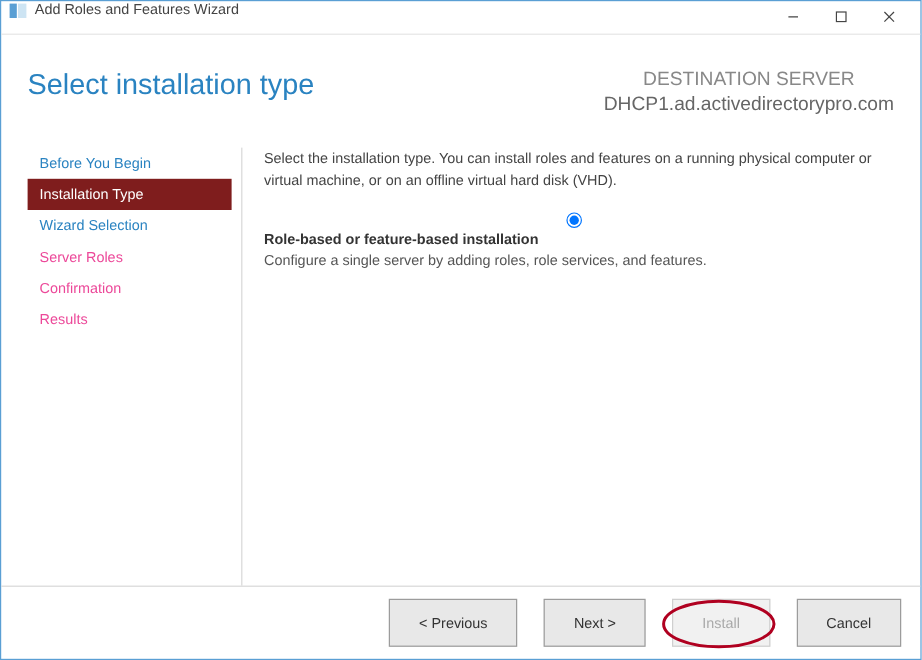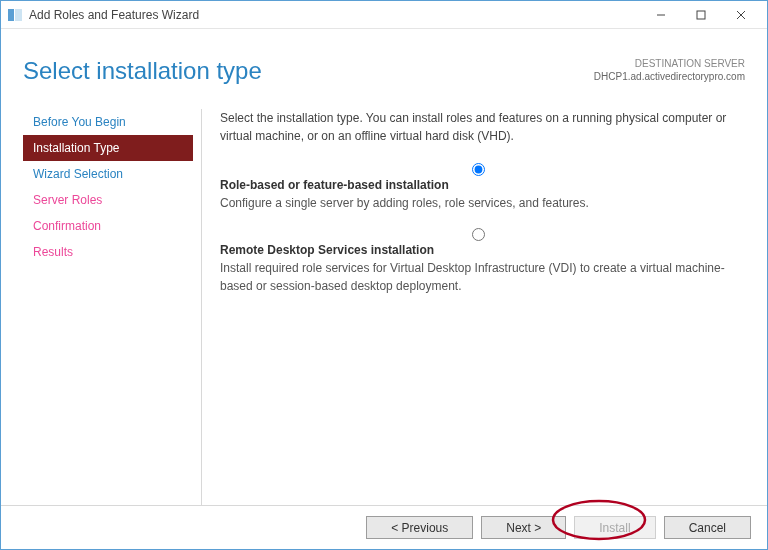--- a/index.html
+++ b/index.html
@@ -1,42 +1,42 @@
 <!DOCTYPE html>
 <html><head>
   <meta charset="utf-8">
   <style>
     * { box-sizing: border-box; margin: 0; padding: 0; }
     body { font-family: "Segoe UI", Tahoma, sans-serif; font-size: 12px; background: #fff; }
     .window { width: 768px; height: 550px; border: 1px solid #5a9fd4; display: flex; flex-direction: column; position: relative; }
-    .titlebar { height: 28px; display: flex; align-items: center; padding: 0 6px 0 6px; border-bottom: 1px solid #e5e5e5; }
+    .titlebar { height: 28px; display: flex; padding: 0 6px 0 6px; border-bottom: 1px solid #e5e5e5; }
     .titlebar .icon { width: 16px; height: 16px; margin-right: 6px; display: inline-flex; }
     .titlebar .title { font-size: 12px; color: #444; flex: 1; }
     .win-controls { display: flex; }
     .win-btn { width: 40px; height: 26px; display: flex; align-items: center; justify-content: center; color: #444; }
     .win-btn svg { width: 10px; height: 10px; }
     .header-row { display: flex; padding: 28px 22px 0 22px; }
     .page-title { font-size: 24px; font-weight: 300; color: #2a83c1; flex: 1; }
-    .dest { text-align: right; font-size: 10px; color: #666; line-height: 1.3; }
+    .dest { text-align: center; font-size: 16px; color: #666; line-height: 1.3; }
     .dest .label { color: #888; }
     .content { flex: 1; display: flex; padding: 24px 22px 0 22px; min-height: 0; }
     .sidebar { width: 170px; flex-shrink: 0; }
     .side-item { font-size: 12px; padding: 6px 10px; color: #2a83c1; cursor: default; }
     .side-item.selected { background: #7f1d1d; color: #fff; }
     .side-item.disabled { color: #ec4899; }
     .sep { width: 1px; background: #d8d8d8; margin: 0 18px 0 8px; }
     .main { flex: 1; color: #444; font-size: 12px; line-height: 1.5; }
     .intro { margin-bottom: 16px; }
     .opt { display: flex; margin-bottom: 14px; flex-direction: column; }
     .opt input[type=radio] { margin-top: 2px; margin-right: 8px; }
     .opt .opt-body { flex: 1; }
     .opt .opt-title { font-weight: 700; color: #333; }
     .opt .opt-desc { color: #555; }
     .footer { border-top: 1px solid #d8d8d8; padding: 10px 16px; display: flex; justify-content: flex-end; gap: 8px; }
-    .btn { min-width: 78px; height: 23px; border: 1px solid #9c9c9c; background: #e8e8e8; font-size: 12px; color: #333; padding: 0 24px; cursor: pointer; }
+    .btn { min-width: 78px; height: 40px; border: 1px solid #9c9c9c; background: #e8e8e8; font-size: 12px; color: #333; padding: 0 24px; cursor: pointer; margin-left: 14px; }
     .btn:disabled { color: #a9a9a9; border-color: #cfcfcf; background: #f1f1f1; }
     .highlight { position: absolute; pointer-events: none; }
     .highlight svg { width: 100%; height: 100%; }
   </style>
 </head>
 <body>
 
 <div class="window">
 
   <div class="titlebar">
@@ -89,27 +89,20 @@
       <div class="intro">Select the installation type. You can install roles and features on a running physical computer or virtual machine, or on an offline virtual hard disk (VHD).</div>
 
       <label class="opt">
         <input type="radio" name="install-type" checked="" style="">
         <span class="opt-body">
           <span class="opt-title">Role-based or feature-based installation</span><br>
           <span class="opt-desc">Configure a single server by adding roles, role services, and features.</span>
         </span>
       </label>
 
-      <label class="opt">
-        <input type="radio" name="install-type" style="">
-        <span class="opt-body">
-          <span class="opt-title">Remote Desktop Services installation</span><br>
-          <span class="opt-desc">Install required role services for Virtual Desktop Infrastructure (VDI) to create a virtual machine-based or session-based desktop deployment.</span>
-        </span>
-      </label>
     </div>
   </div>
 
   <div class="footer">
     <button class="btn">&lt; Previous</button>
     <button class="btn">Next &gt;</button>
     <button class="btn" disabled="">Install</button>
     <button class="btn">Cancel</button>
   </div>
 

